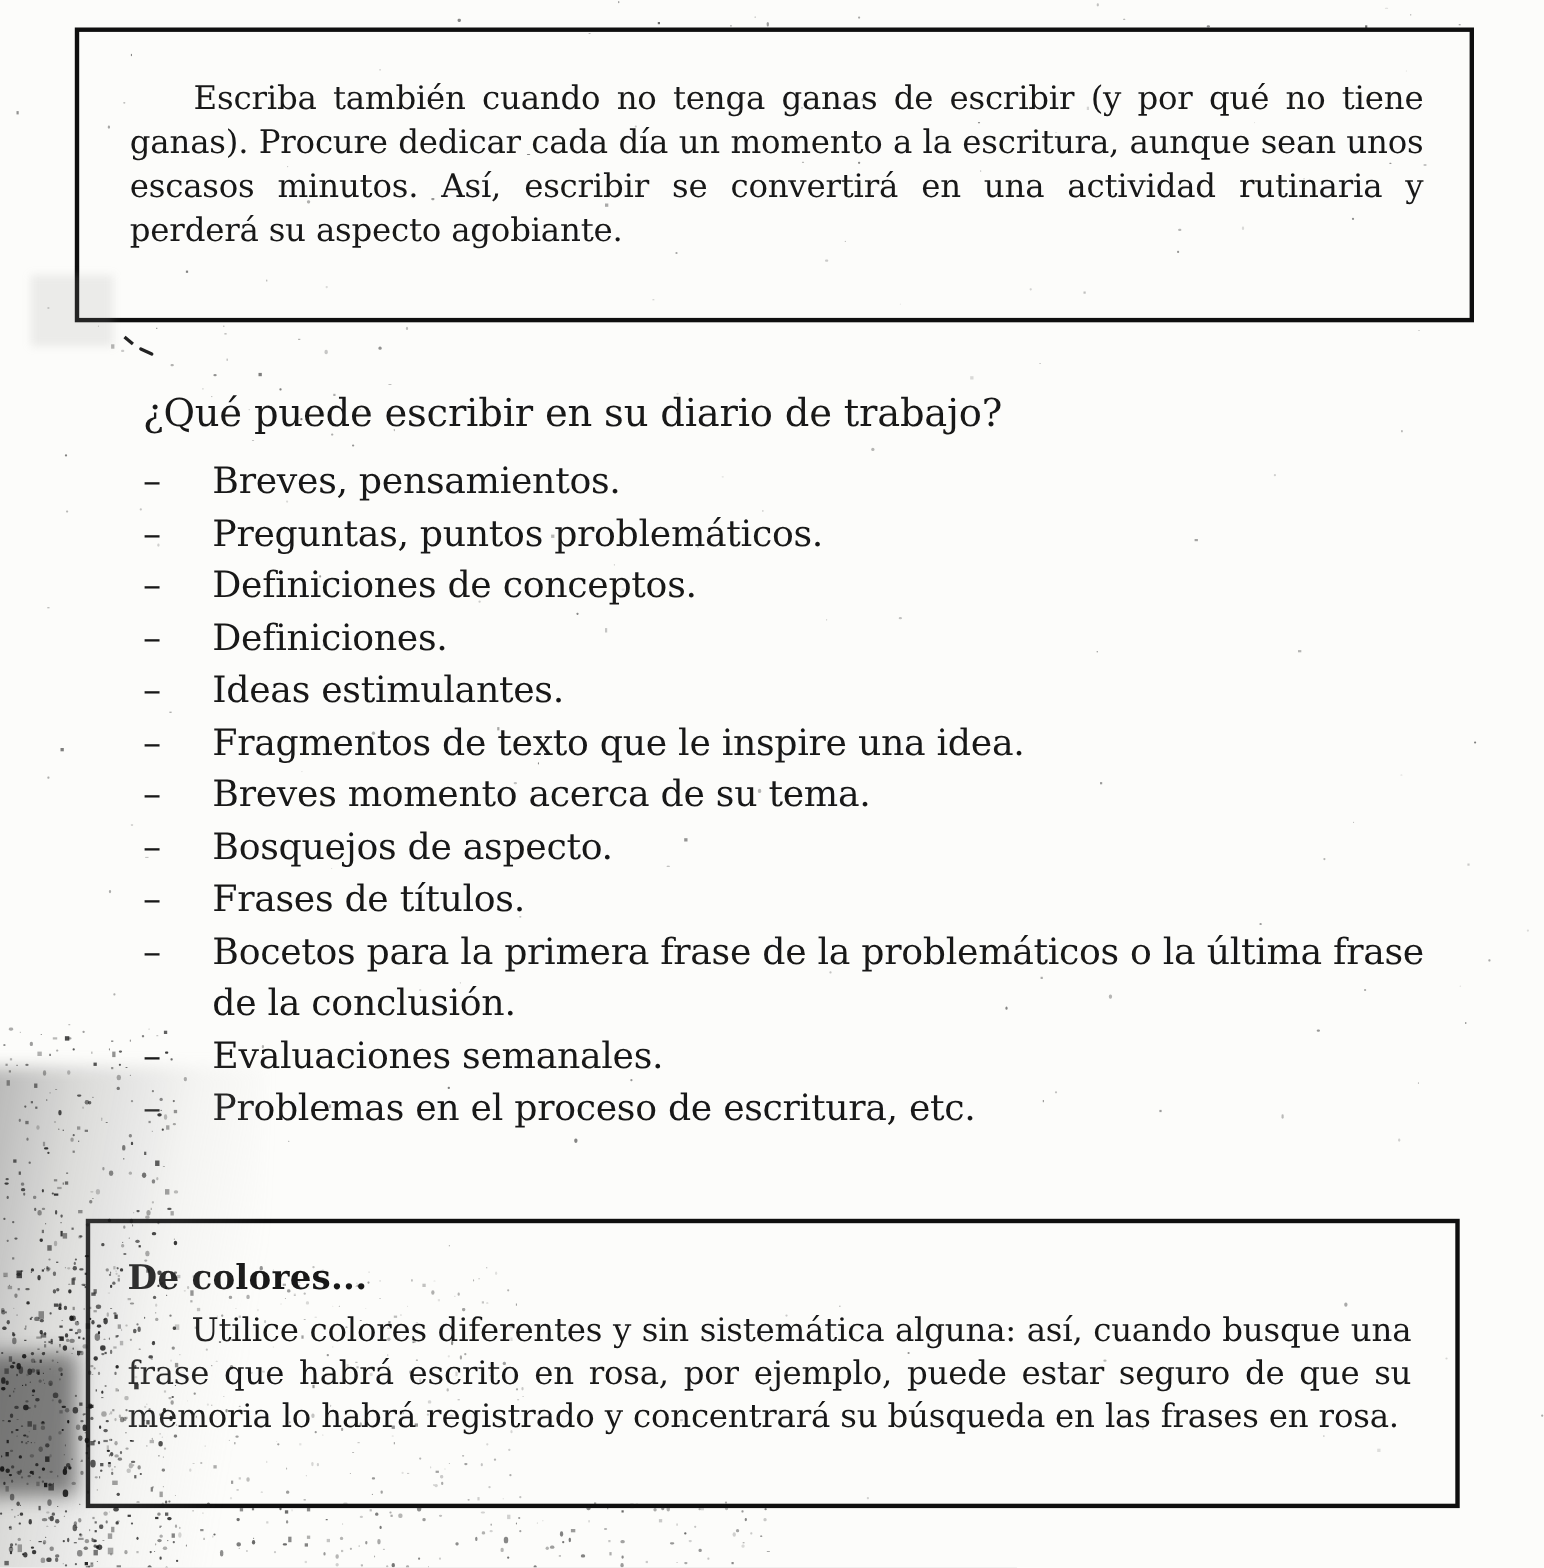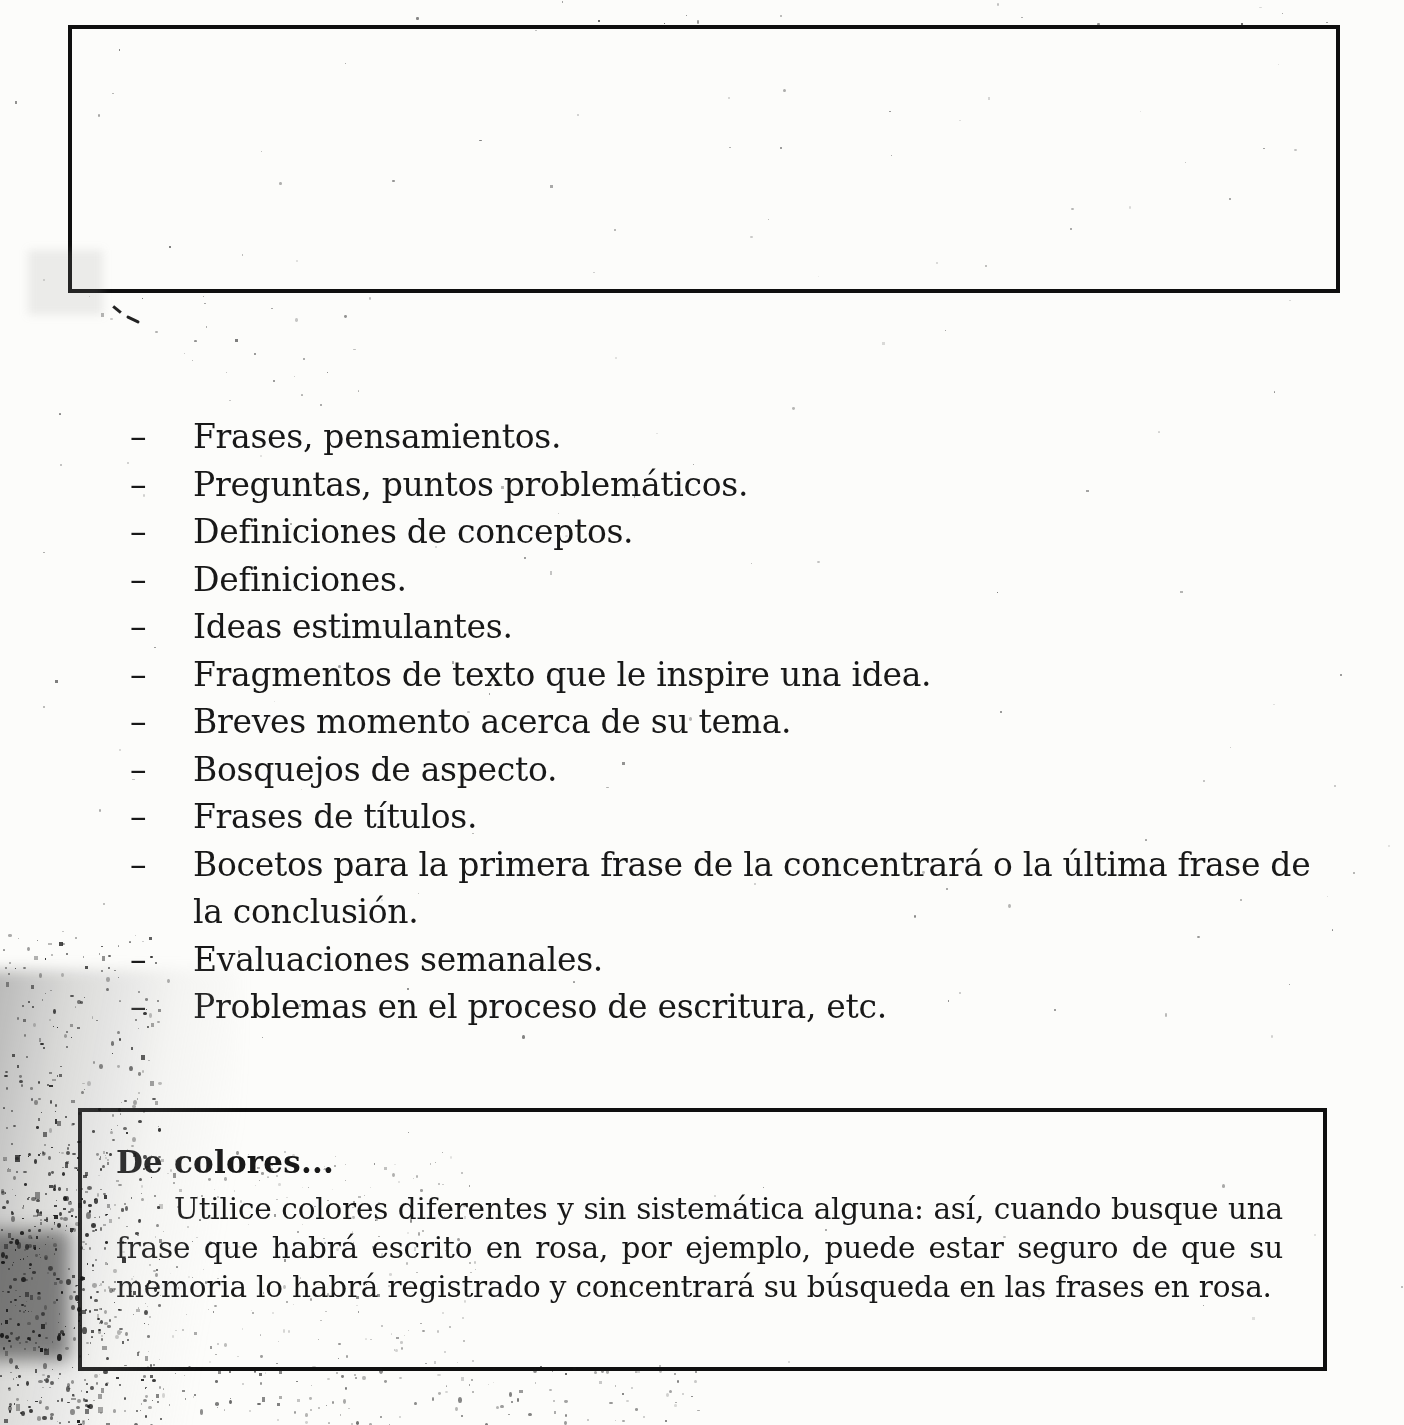--- a/index.html
+++ b/index.html
@@ -114,27 +114,29 @@
     background:#222;transform:rotate(25deg);border-radius:2px;
   }
   .dot{position:absolute;background:#151515;border-radius:50%;}
 </style>
 </head>
 <body>
 
 <div class="page">
 
   <div class="frame top">
+    <p>Escriba también cuando no tenga ganas de escribir (y por qué no tiene ganas). Procure dedicar cada día un momento a la escritura, aunque sean unos escasos minutos. Así, escribir se convertirá en una actividad rutinaria y perderá su aspecto agobiante.</p>
   </div>
 
+  <h1 class="mid-heading">¿Qué puede escribir en su diario de trabajo?</h1>
 
   <ul class="journal-list">
     <li>
         <span class="dash">–</span>
-        <span class="item-text">Frases, pensamientos.</span>
+        <span class="item-text">Breves, pensamientos.</span>
       </li>
     <li>
         <span class="dash">–</span>
         <span class="item-text">Preguntas, puntos problemáticos.</span>
       </li>
     <li>
         <span class="dash">–</span>
         <span class="item-text">Definiciones de conceptos.</span>
       </li>
     <li>
@@ -156,21 +158,21 @@
     <li>
         <span class="dash">–</span>
         <span class="item-text">Bosquejos de aspecto.</span>
       </li>
     <li>
         <span class="dash">–</span>
         <span class="item-text">Frases de títulos.</span>
       </li>
     <li>
         <span class="dash">–</span>
-        <span class="item-text">Bocetos para la primera frase de la concentrará o la última frase de la conclusión.</span>
+        <span class="item-text">Bocetos para la primera frase de la problemáticos o la última frase de la conclusión.</span>
       </li>
     <li>
         <span class="dash">–</span>
         <span class="item-text">Evaluaciones semanales.</span>
       </li>
     <li>
         <span class="dash">–</span>
         <span class="item-text">Problemas en el proceso de escritura, etc.</span>
       </li>
   </ul>

